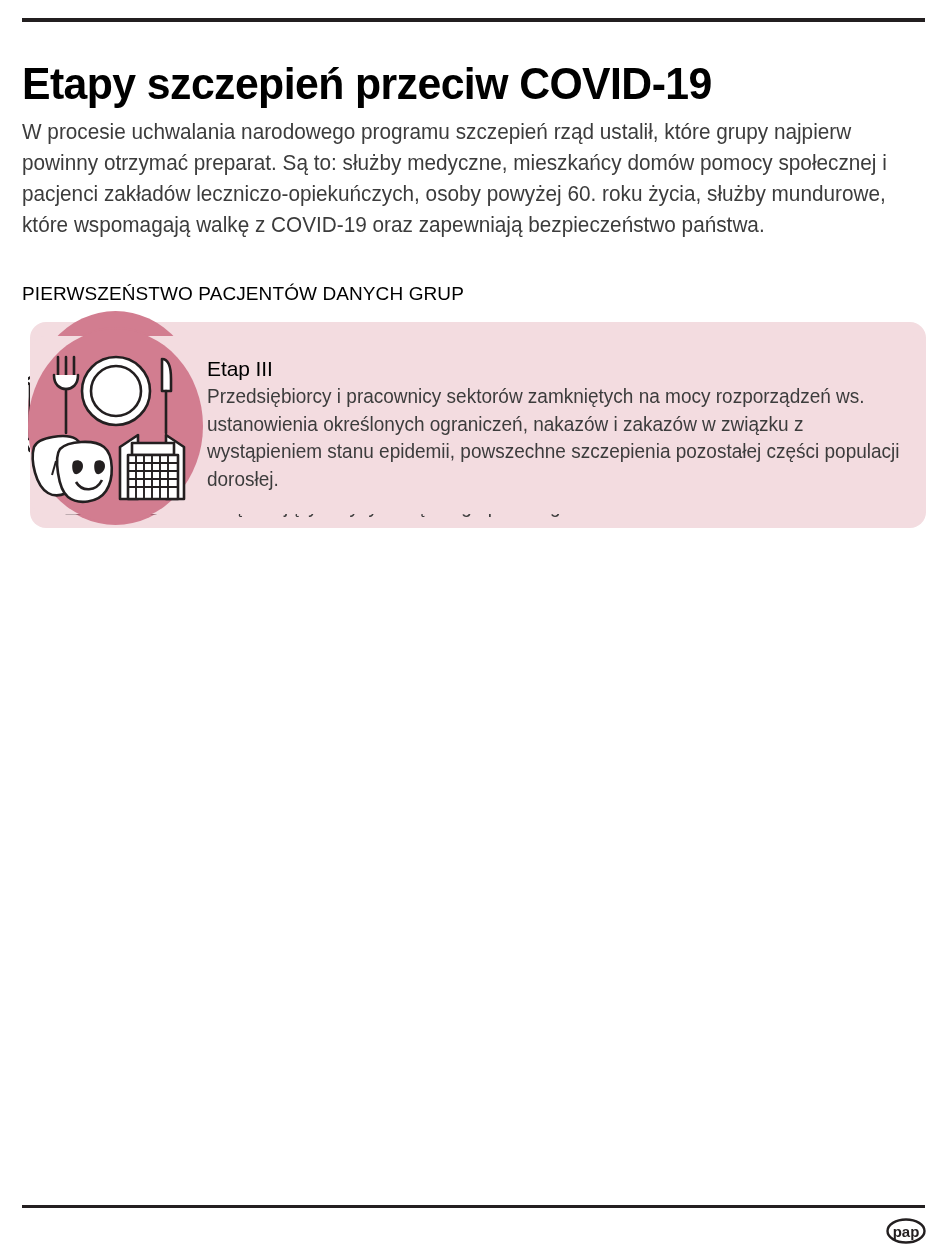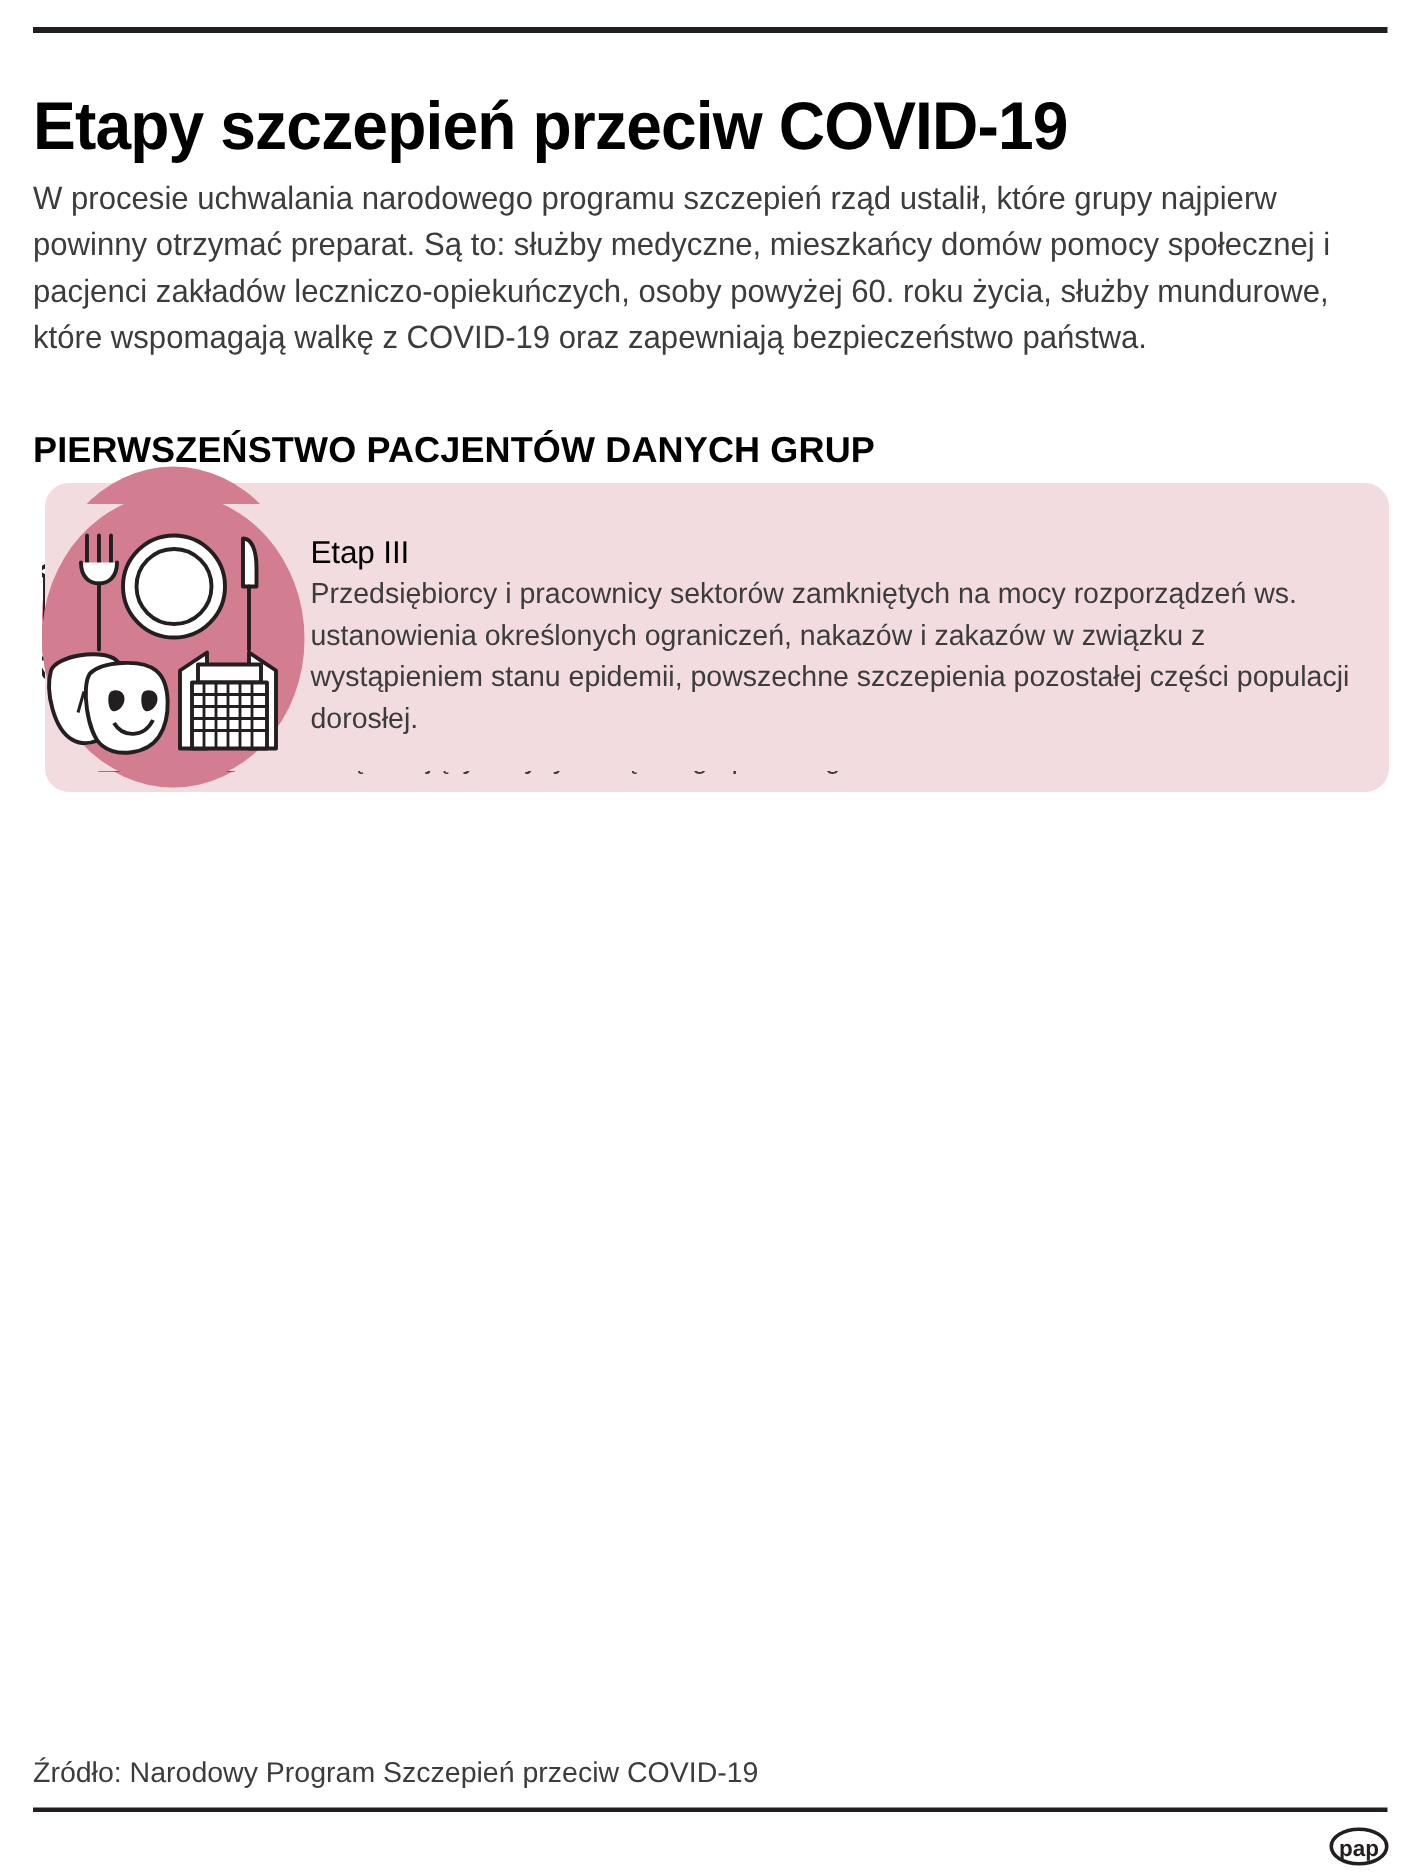--- a/index.html
+++ b/index.html
@@ -55,22 +55,22 @@
     font-size: 21.5px;
     line-height: 31px;
     color: #3c3c3c;
     transform: scaleX(0.965);
     transform-origin: left top;
   }
   .subhead {
     position: absolute;
     left: 22px;
     top: 267px;
-    font-size: 24px;
-    font-weight: 700;
+    font-size: 19px;
+    font-weight: 400;
     letter-spacing: 0.1px;
     color: #000000;
   }
 
   
   .stages {
     position: absolute;
     left: 0;
     top: 322px;
     width: 947px;
@@ -330,21 +330,20 @@
         </svg>
       </div>
       <div class="stage-text">
         <div class="stage-title">Etap III</div>
         <div class="stage-body">Przedsiębiorcy i pracownicy sektorów zamkniętych na mocy rozporządzeń ws. ustanowienia określonych ograniczeń, nakazów i zakazów w związku z wystąpieniem stanu epidemii, powszechne szczepienia pozostałej części populacji dorosłej.</div>
       </div>
     </div>
 
   </div>
 
-  <div class="source">Źródło: Narodowy Program Szczepień przeciw COVID-19</div>
   <div class="bottom-rule"></div>
 
   <div class="pap-logo">
     <svg width="40" height="26" viewBox="0 0 40 26">
       <ellipse cx="20" cy="13" rx="18.5" ry="11.5" fill="#ffffff" stroke="#231f20" stroke-width="2.4"></ellipse>
       <text x="20" y="19" text-anchor="middle" font-family="'Liberation Sans', sans-serif" font-size="15" font-weight="700" fill="#231f20">pap</text>
     </svg>
   </div>
 
 </div>

